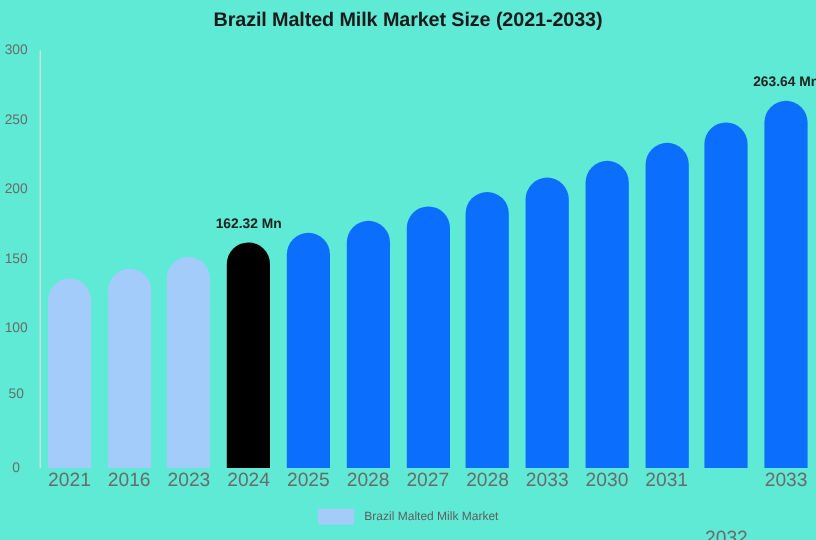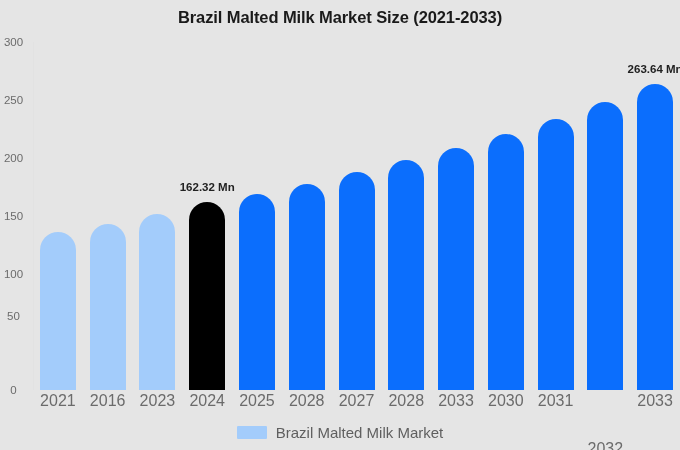--- a/index.html
+++ b/index.html
@@ -11,21 +11,21 @@
     width: 680px;
     height: 450px;
     overflow: hidden;
     font-family: "Liberation Sans", sans-serif;
     -webkit-font-smoothing: antialiased;
   }
   #chart-root {
     position: relative;
     width: 680px;
     height: 450px;
-    background: #e5e5e5;
+    background: #5eead4;
   }
 
   
   #chart-title {
     position: absolute;
     left: 0;
     top: 8px;
     width: 680px;
     text-align: center;
     font-size: 16.5px;
@@ -124,39 +124,39 @@
     justify-content: center;
     gap: 9px;
   }
   #legend-swatch {
     width: 30px;
     height: 13px;
     background: #a3ccfb;
     border-radius: 1px;
   }
   #legend-label {
-    font-size: 15px;
+    font-size: 10px;
     color: #5f5f5f;
     white-space: nowrap;
   }
 </style>
 </head>
 <body>
 
 <div id="chart-root">
 
   <div id="chart-title">Brazil Malted Milk Market Size (2021-2033)</div>
 
   <div id="plot-area">
     <div id="y-axis-line"></div>
   </div>
 
   <div id="y-axis-labels">
       <div class="y-tick-label" style="top: 342px;">0</div>
-      <div class="y-tick-label" style="top: 268px;">50</div>
+      <div class="y-tick-label" style="top: 281px;">50</div>
       <div class="y-tick-label" style="top: 226px;">100</div>
       <div class="y-tick-label" style="top: 168px; margin-left: 44px;">150</div>
       <div class="y-tick-label" style="top: 110px;">200</div>
       <div class="y-tick-label" style="top: 52px;">250</div>
       <div class="y-tick-label" style="top: -6px;">300</div>
     </div>
 
   <div id="bars-layer">
       <div class="bar" style="left: 6.88462px; width: 36px; height: 157.76px; background: rgb(163, 204, 251);"></div>
       <div class="bar" style="left: 56.6538px; width: 36px; height: 165.88px; background: rgb(163, 204, 251);"></div>

